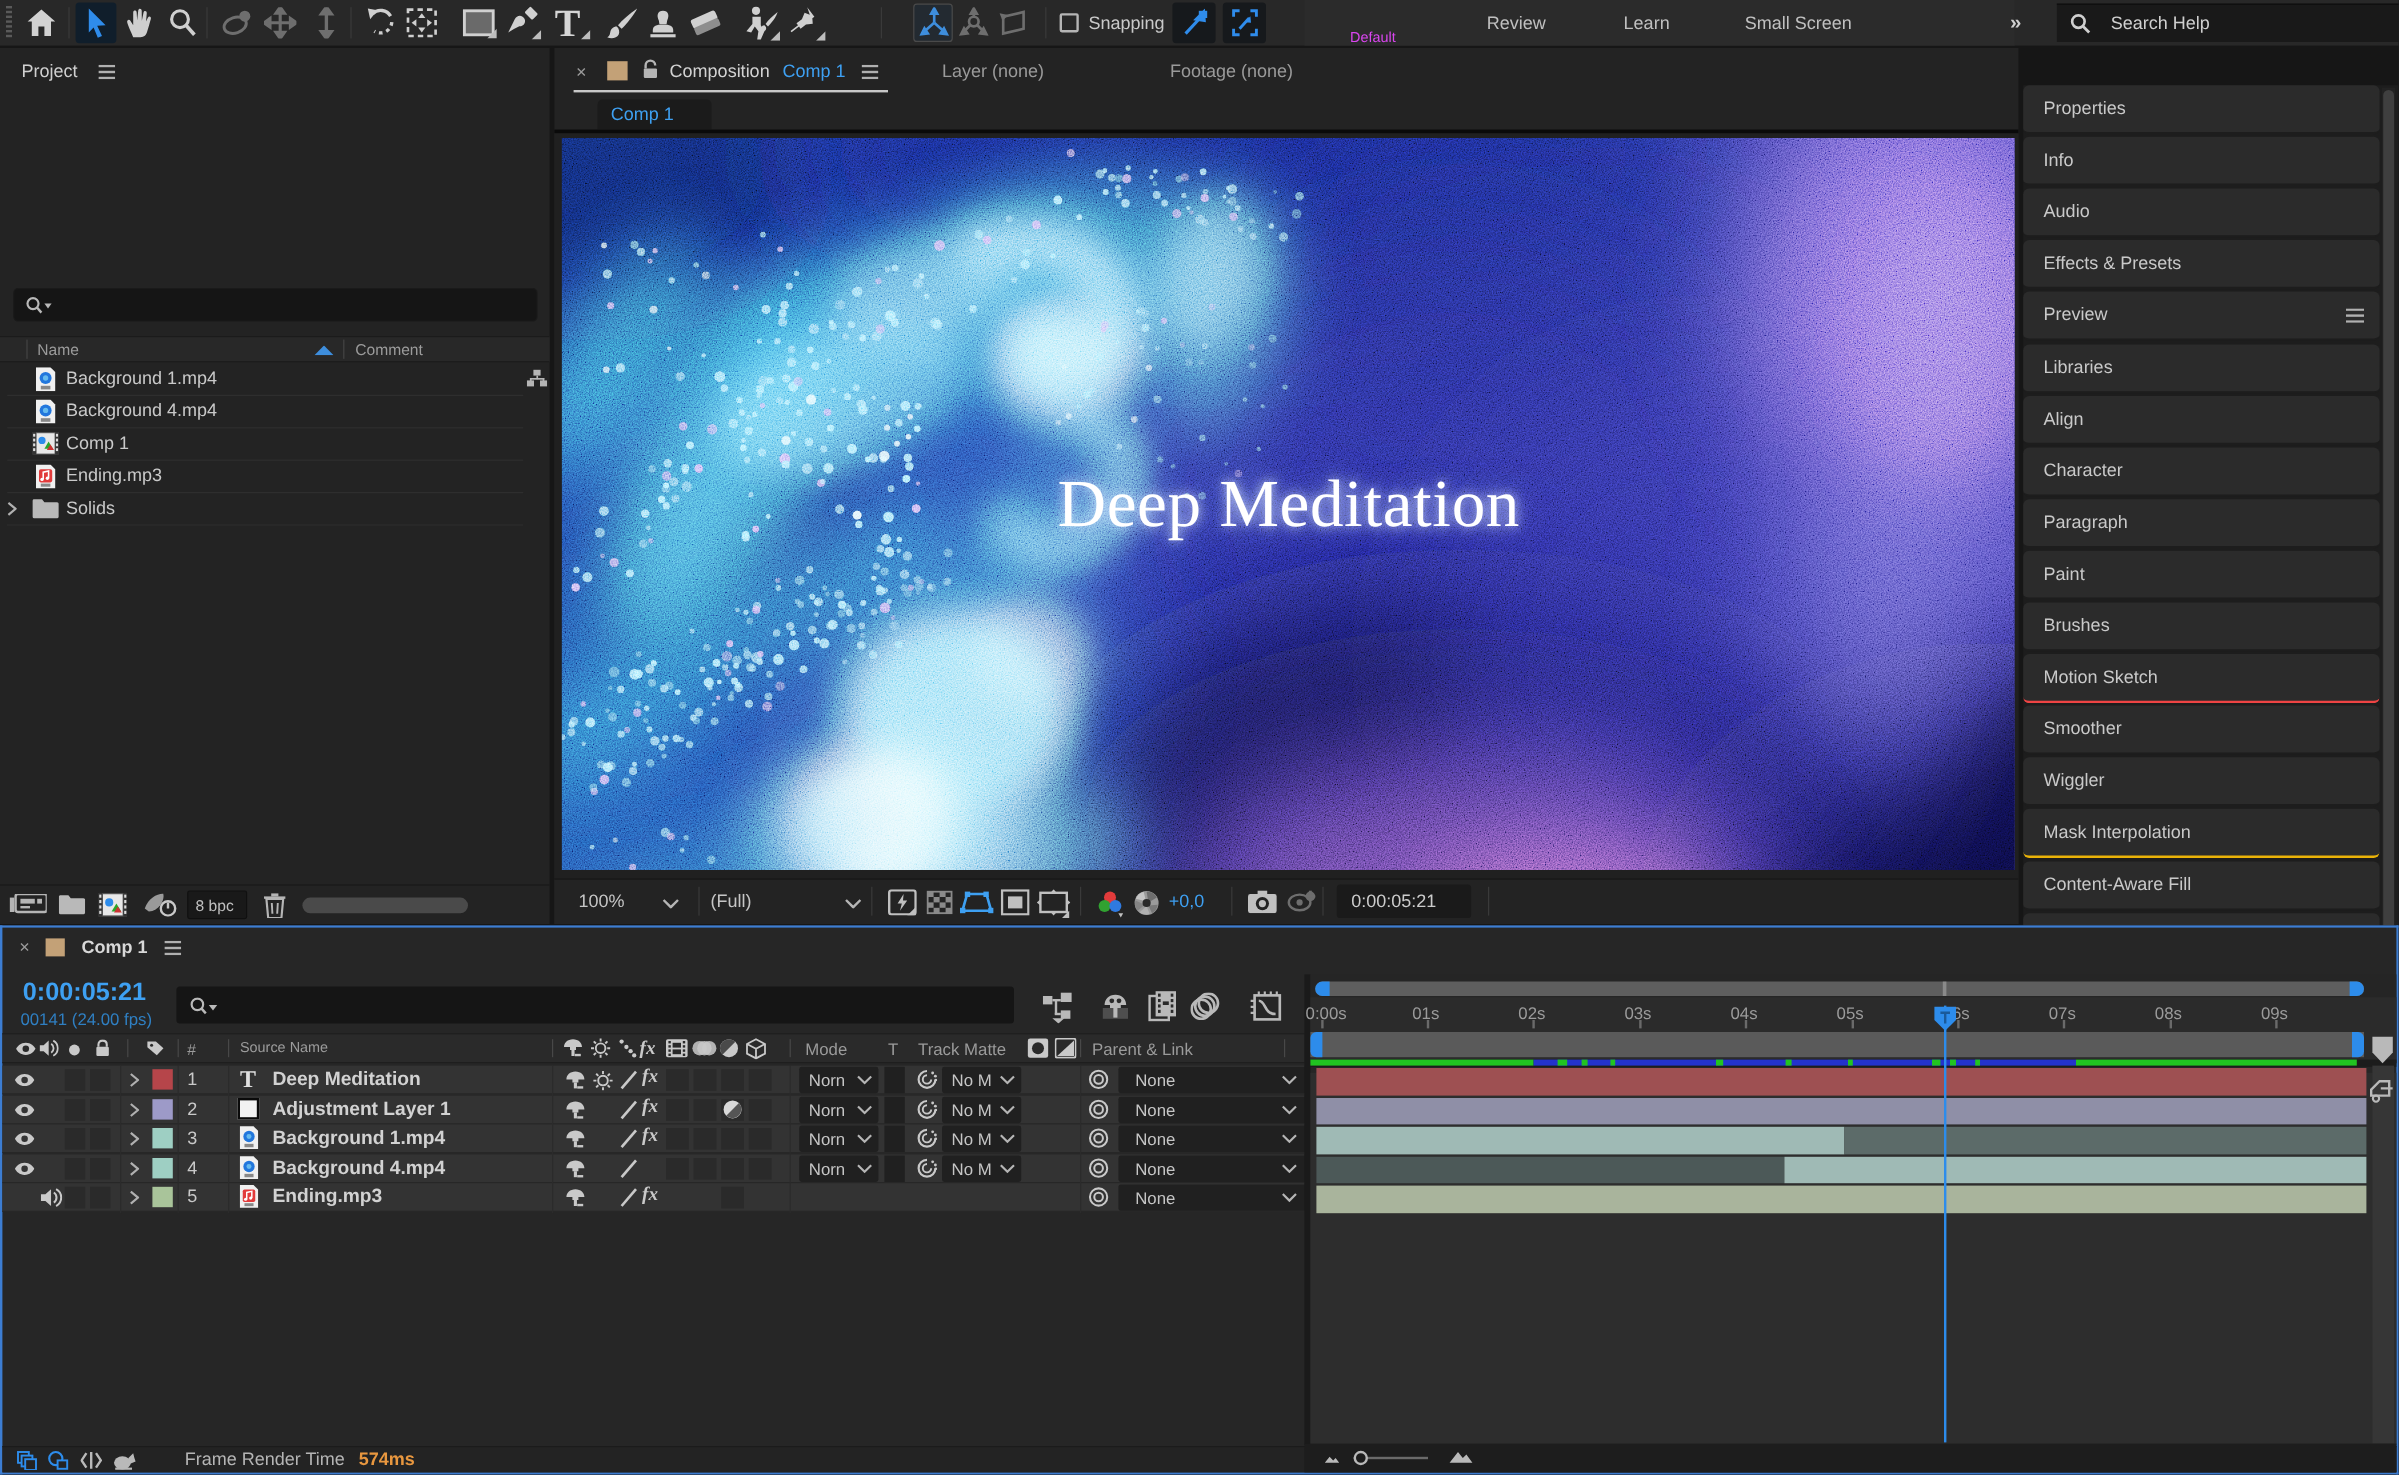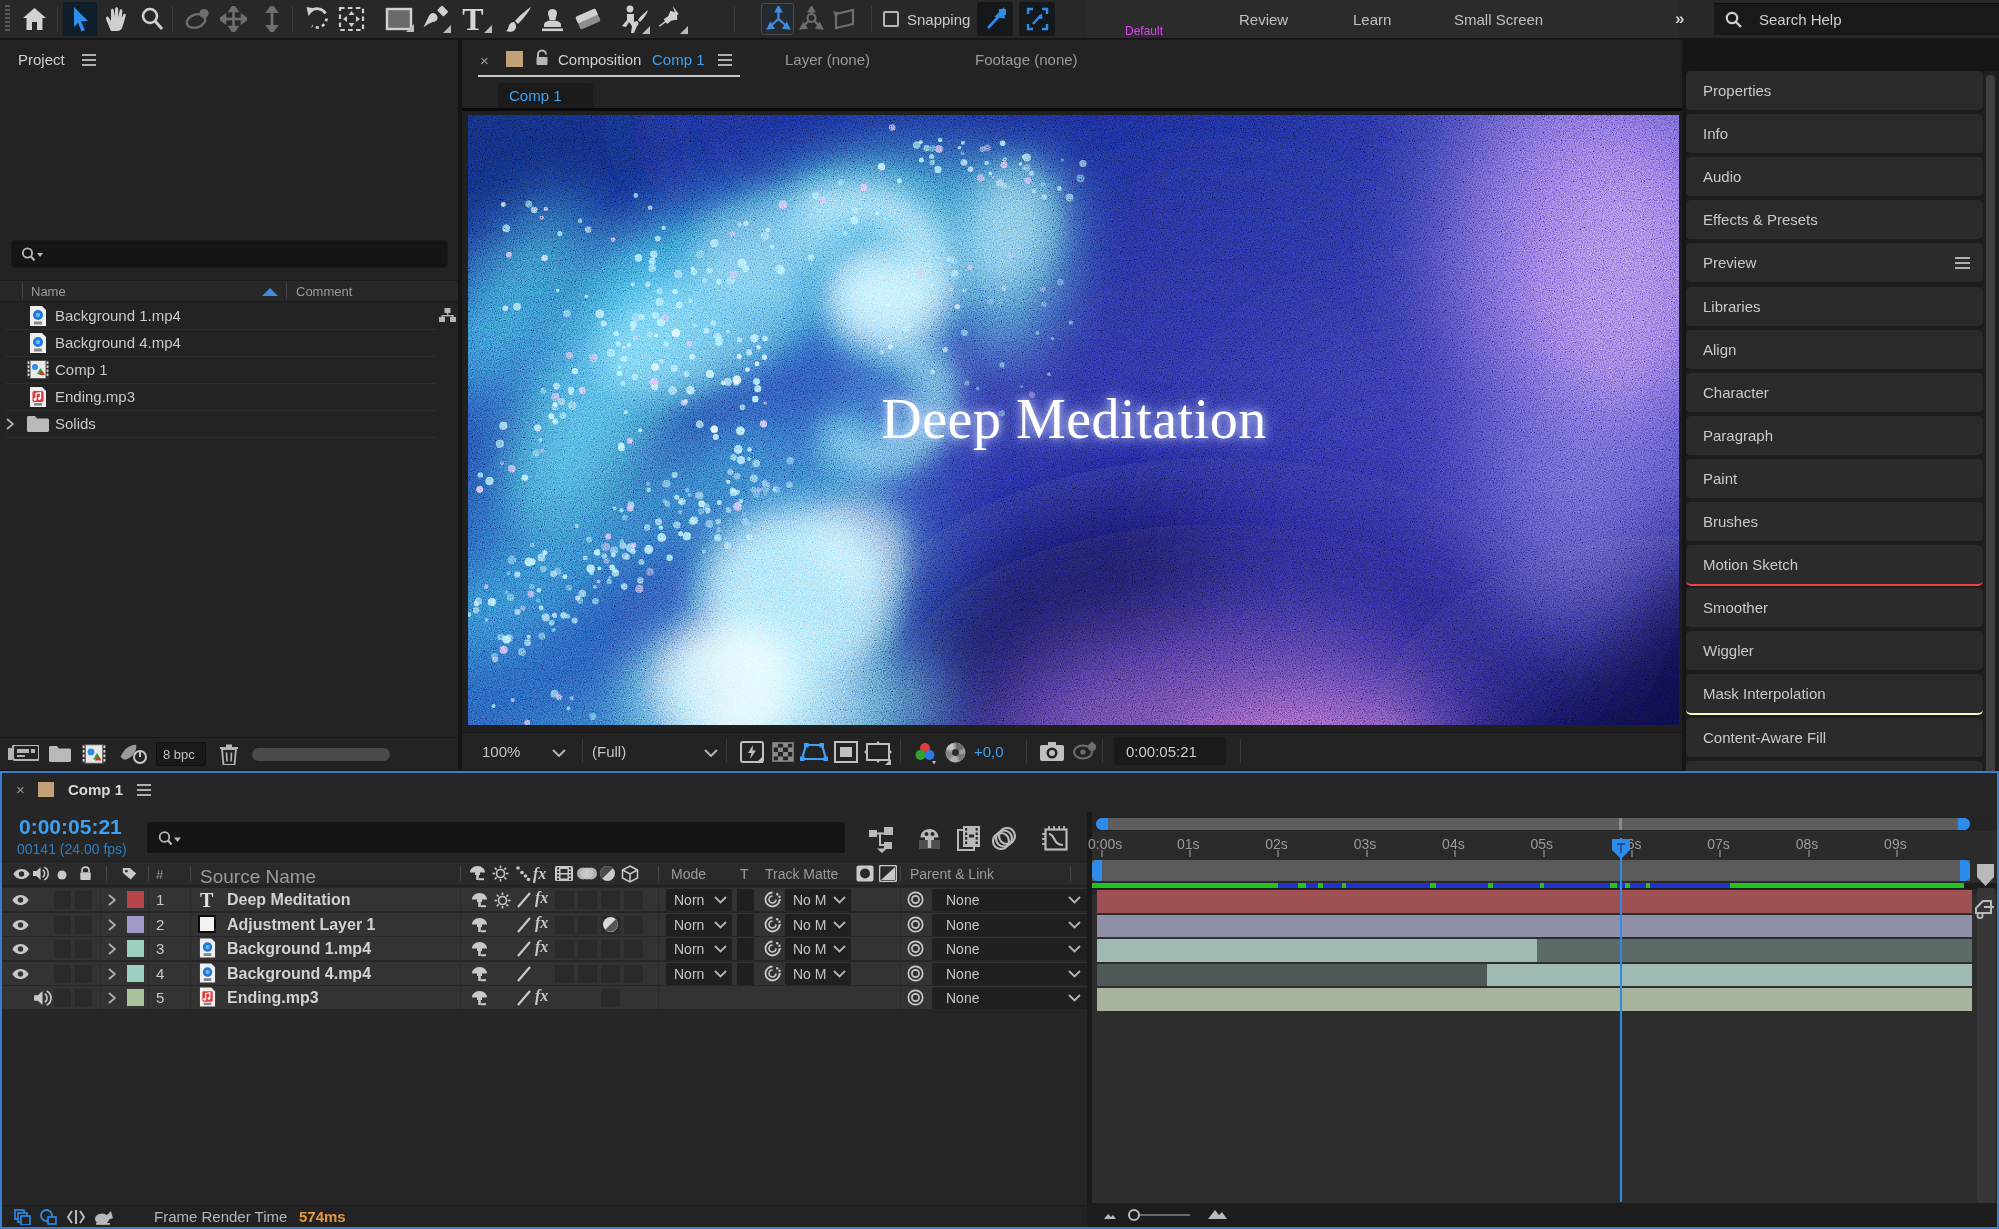--- a/index.html
+++ b/index.html
@@ -1018,21 +1018,21 @@
         </div>
         <div class="abs" style="left:0px;top:474.1px;width:297px;height:41px;background:#2b2b2b;border-radius:5px;border-bottom:2px solid #ef4444">
           <div class="txt" style="position:absolute;left:17px;top:11px;font-size:15px;color:#c9c9c9">Motion Sketch</div>
         </div>
         <div class="abs" style="left:0px;top:517.2px;width:297px;height:41px;background:#2b2b2b;border-radius:5px;border-bottom:2px solid #1d1d1d">
           <div class="txt" style="position:absolute;left:17px;top:11px;font-size:15px;color:#c9c9c9">Smoother</div>
         </div>
         <div class="abs" style="left:0px;top:560.3px;width:297px;height:41px;background:#2b2b2b;border-radius:5px;border-bottom:2px solid #1d1d1d">
           <div class="txt" style="position:absolute;left:17px;top:11px;font-size:15px;color:#c9c9c9">Wiggler</div>
         </div>
-        <div class="abs" style="left:0px;top:603.4px;width:297px;height:41px;background:#2b2b2b;border-radius:5px;border-bottom:2px solid #fef9c3">
+        <div class="abs" style="left:0px;top:603.4px;width:297px;height:41px;background:#2b2b2b;border-radius:5px;border-bottom:2px solid #eab308">
           <div class="txt" style="position:absolute;left:17px;top:11px;font-size:15px;color:#c9c9c9">Mask Interpolation</div>
         </div>
         <div class="abs" style="left:0px;top:646.5px;width:297px;height:41px;background:#2b2b2b;border-radius:5px;border-bottom:2px solid #1d1d1d">
           <div class="txt" style="position:absolute;left:17px;top:11px;font-size:15px;color:#c9c9c9">Content-Aware Fill</div>
         </div>
         <div class="abs" style="left:0px;top:689.6px;width:297px;height:41px;background:#2b2b2b;border-radius:5px;border-bottom:2px solid #1d1d1d">
           <div class="txt" style="position:absolute;left:17px;top:11px;font-size:15px;color:#c9c9c9">Wiggler</div>
         </div>
       </div>
 
@@ -1140,21 +1140,21 @@
         <rect x="1.5" y="7" width="12" height="9" rx="1.2" fill="#c9c9c9"></rect>
       </svg>
     <div class="abs" style="left:106px;top:95px;width:1px;height:15px;background:#484848"></div>
     <svg class="abs" style="left:122px;top:96px" width="15" height="13" viewBox="0 0 19 16">
         <path d="M1 1 L10 1 L18 8 L11 15.5 L1 7 Z" fill="#c9c9c9"></path>
         <circle cx="5.5" cy="5" r="1.6" fill="#2a2a2a"></circle>
       </svg>
     <div class="abs" style="left:148px;top:95px;width:1px;height:15px;background:#484848"></div>
     <div class="txt abs dim" style="left:156px;top:96px;font-size:13px">#</div>
     <div class="abs" style="left:190px;top:95px;width:1px;height:15px;background:#484848"></div>
-    <div class="txt abs dim" style="left:200px;top:95px;font-size:19px">Source Name</div>
+    <div class="txt abs dim" style="left:200px;top:95px;font-size:12px">Source Name</div>
     <div class="abs" style="left:460px;top:95px;width:1px;height:15px;background:#484848"></div>
     <div id="hdricons">
         <div class="abs" style="left:468px;top:94px">
           <svg width="19" height="17" viewBox="0 0 19 17">
             <g fill="#c9c9c9">
               <path d="M9.5 1 C5 1 2 4 2 7.5 L7 7.5 L7 10 L12 10 L12 7.5 L17 7.5 C17 4 14 1 9.5 1 Z"></path>
               <rect x="8.2" y="10" width="2.6" height="5"></rect>
               <rect x="11" y="13.2" width="5" height="2"></rect>
             </g>
           </svg>

